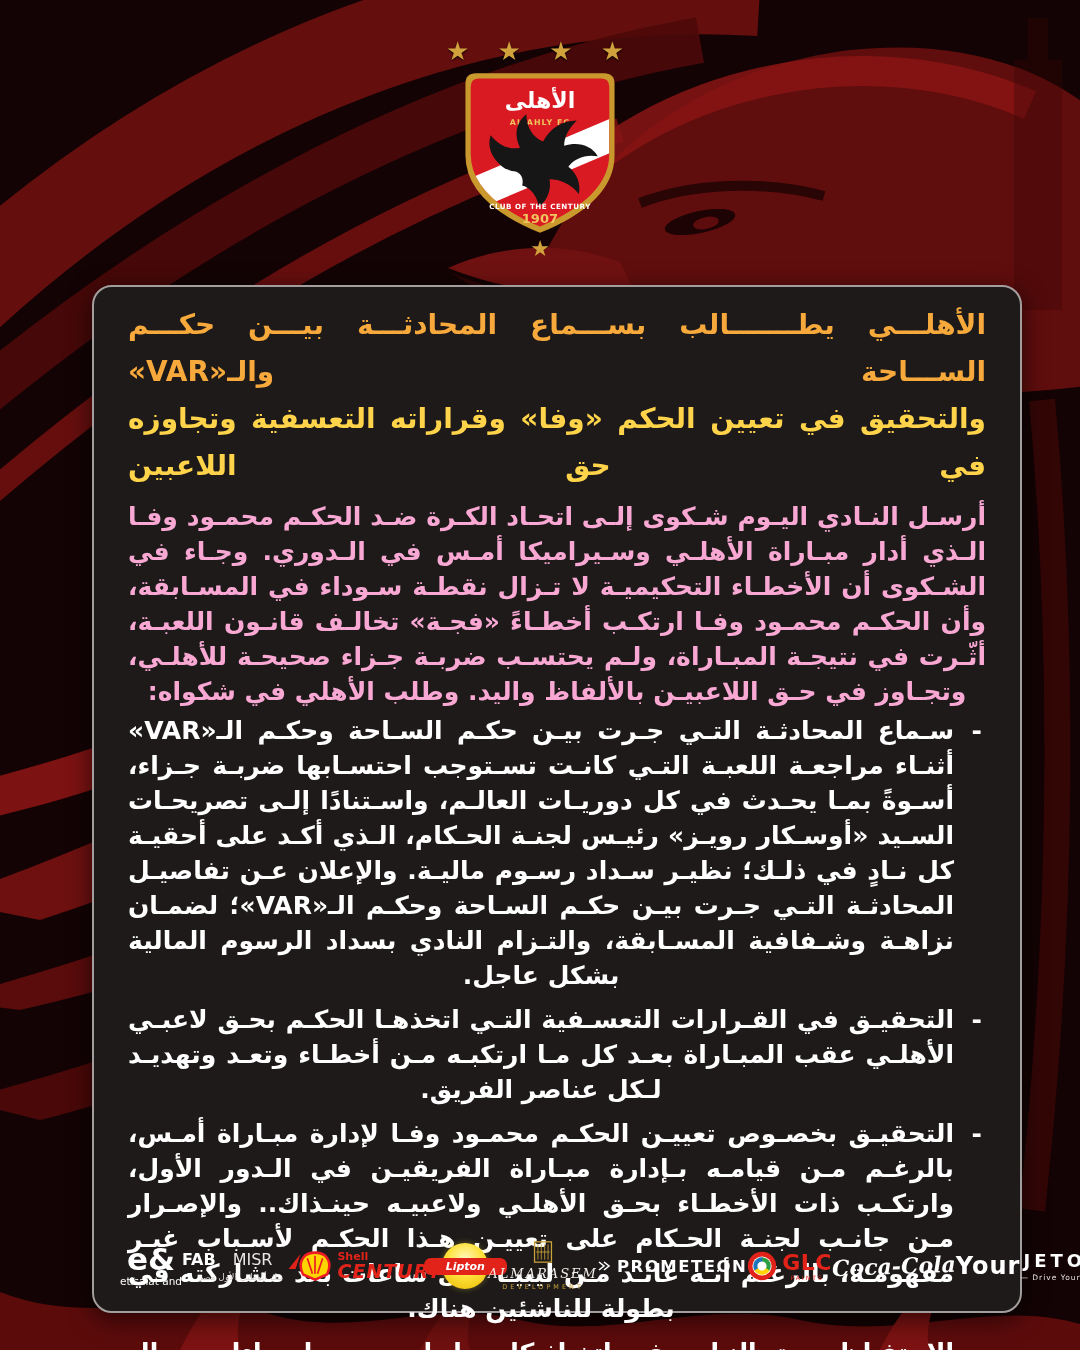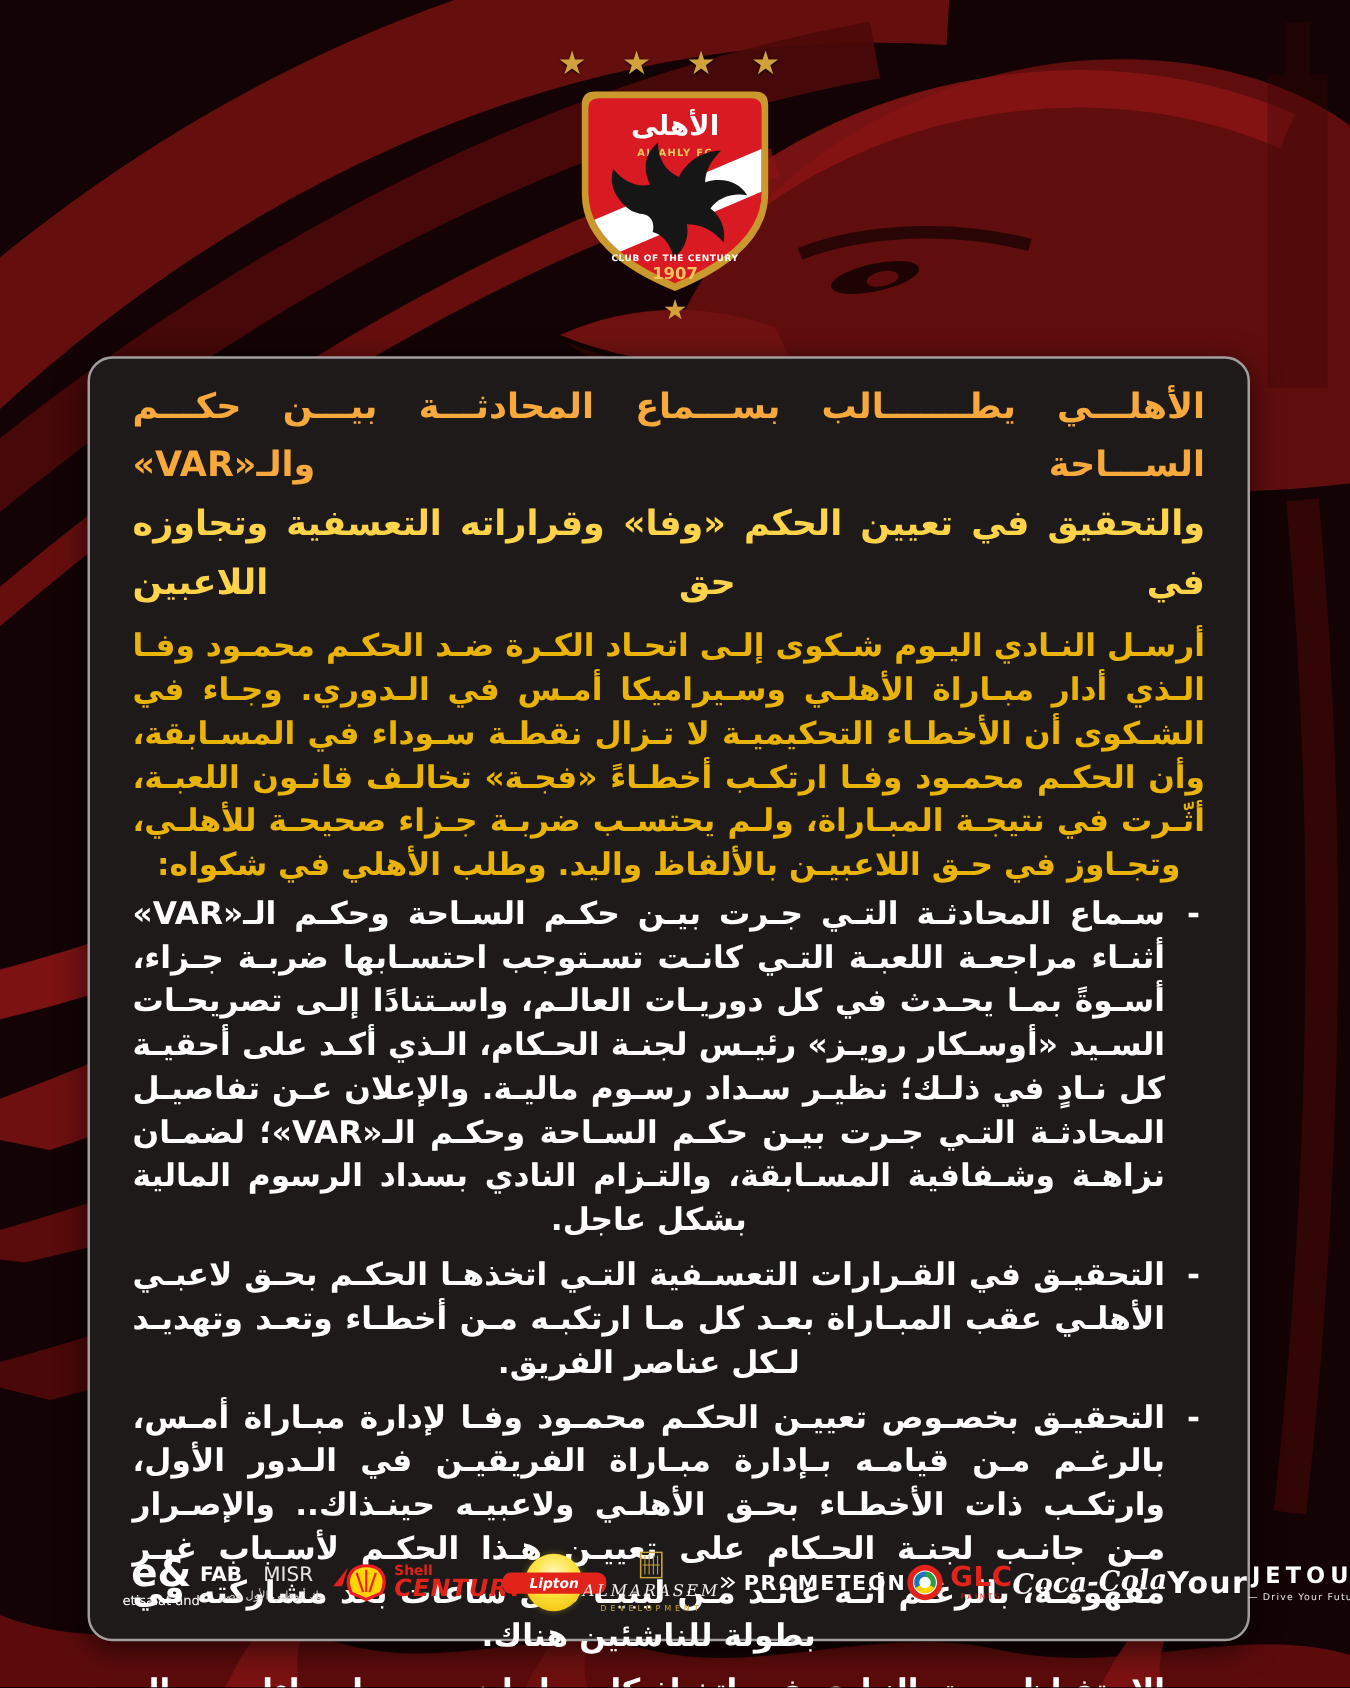--- a/index.html
+++ b/index.html
@@ -8,29 +8,29 @@
   .bg-art{position:absolute;inset:0;z-index:0;}
 
   
   .crest-wrap{position:absolute;top:38px;left:0;right:0;text-align:center;z-index:2;}
   .stars-top{color:#d1a13c;font-size:26px;letter-spacing:10px;line-height:26px;
              text-shadow:0 1px 2px #000;}
   .shield-svg{display:block;margin:4px auto 0;}
   .star-bottom{color:#d1a13c;font-size:22px;line-height:22px;margin-top:2px;}
 
   
-  .card{position:absolute;left:70px;top:285px;width:930px;height:1028px;z-index:3;
+  .card{position:absolute;left:92px;top:285px;width:930px;height:1028px;z-index:3;
         background:#1d1a19;border:2px solid #a39e9e;border-radius:20px;
         box-sizing:border-box;padding:14px 34px 80px;direction:rtl;
         box-shadow:0 6px 24px rgba(0,0,0,.6);}
   .headline p{margin:0;font-weight:700;font-size:28px;line-height:47px;
               text-align:justify;text-align-last:justify;white-space:nowrap0;}
   .hl1{color:#f7a93c;}
   .hl2{color:#ffd44a;}
-  .intro{color:#eab308;font-weight:700;font-size:25px;line-height:35px;
+  .intro{color:#f9a8d4;font-weight:700;font-size:25px;line-height:35px;
          text-align:justify;text-align-last:center;margin:10px 0 4px;}
   ul.bullets{list-style:none;margin:2px 0 0;padding:0;}
   ul.bullets li{position:relative;padding-right:32px;margin-bottom:9px;
                 color:#fff;font-weight:700;font-size:25px;line-height:35px;
                 text-align:justify;text-align-last:center;}
   ul.bullets .dash{position:absolute;right:4px;top:0;color:#fff;font-weight:700;}
 
   
   .sponsors{position:absolute;left:26px;right:26px;bottom:14px;height:62px;
             display:flex;align-items:center;justify-content:space-between;

